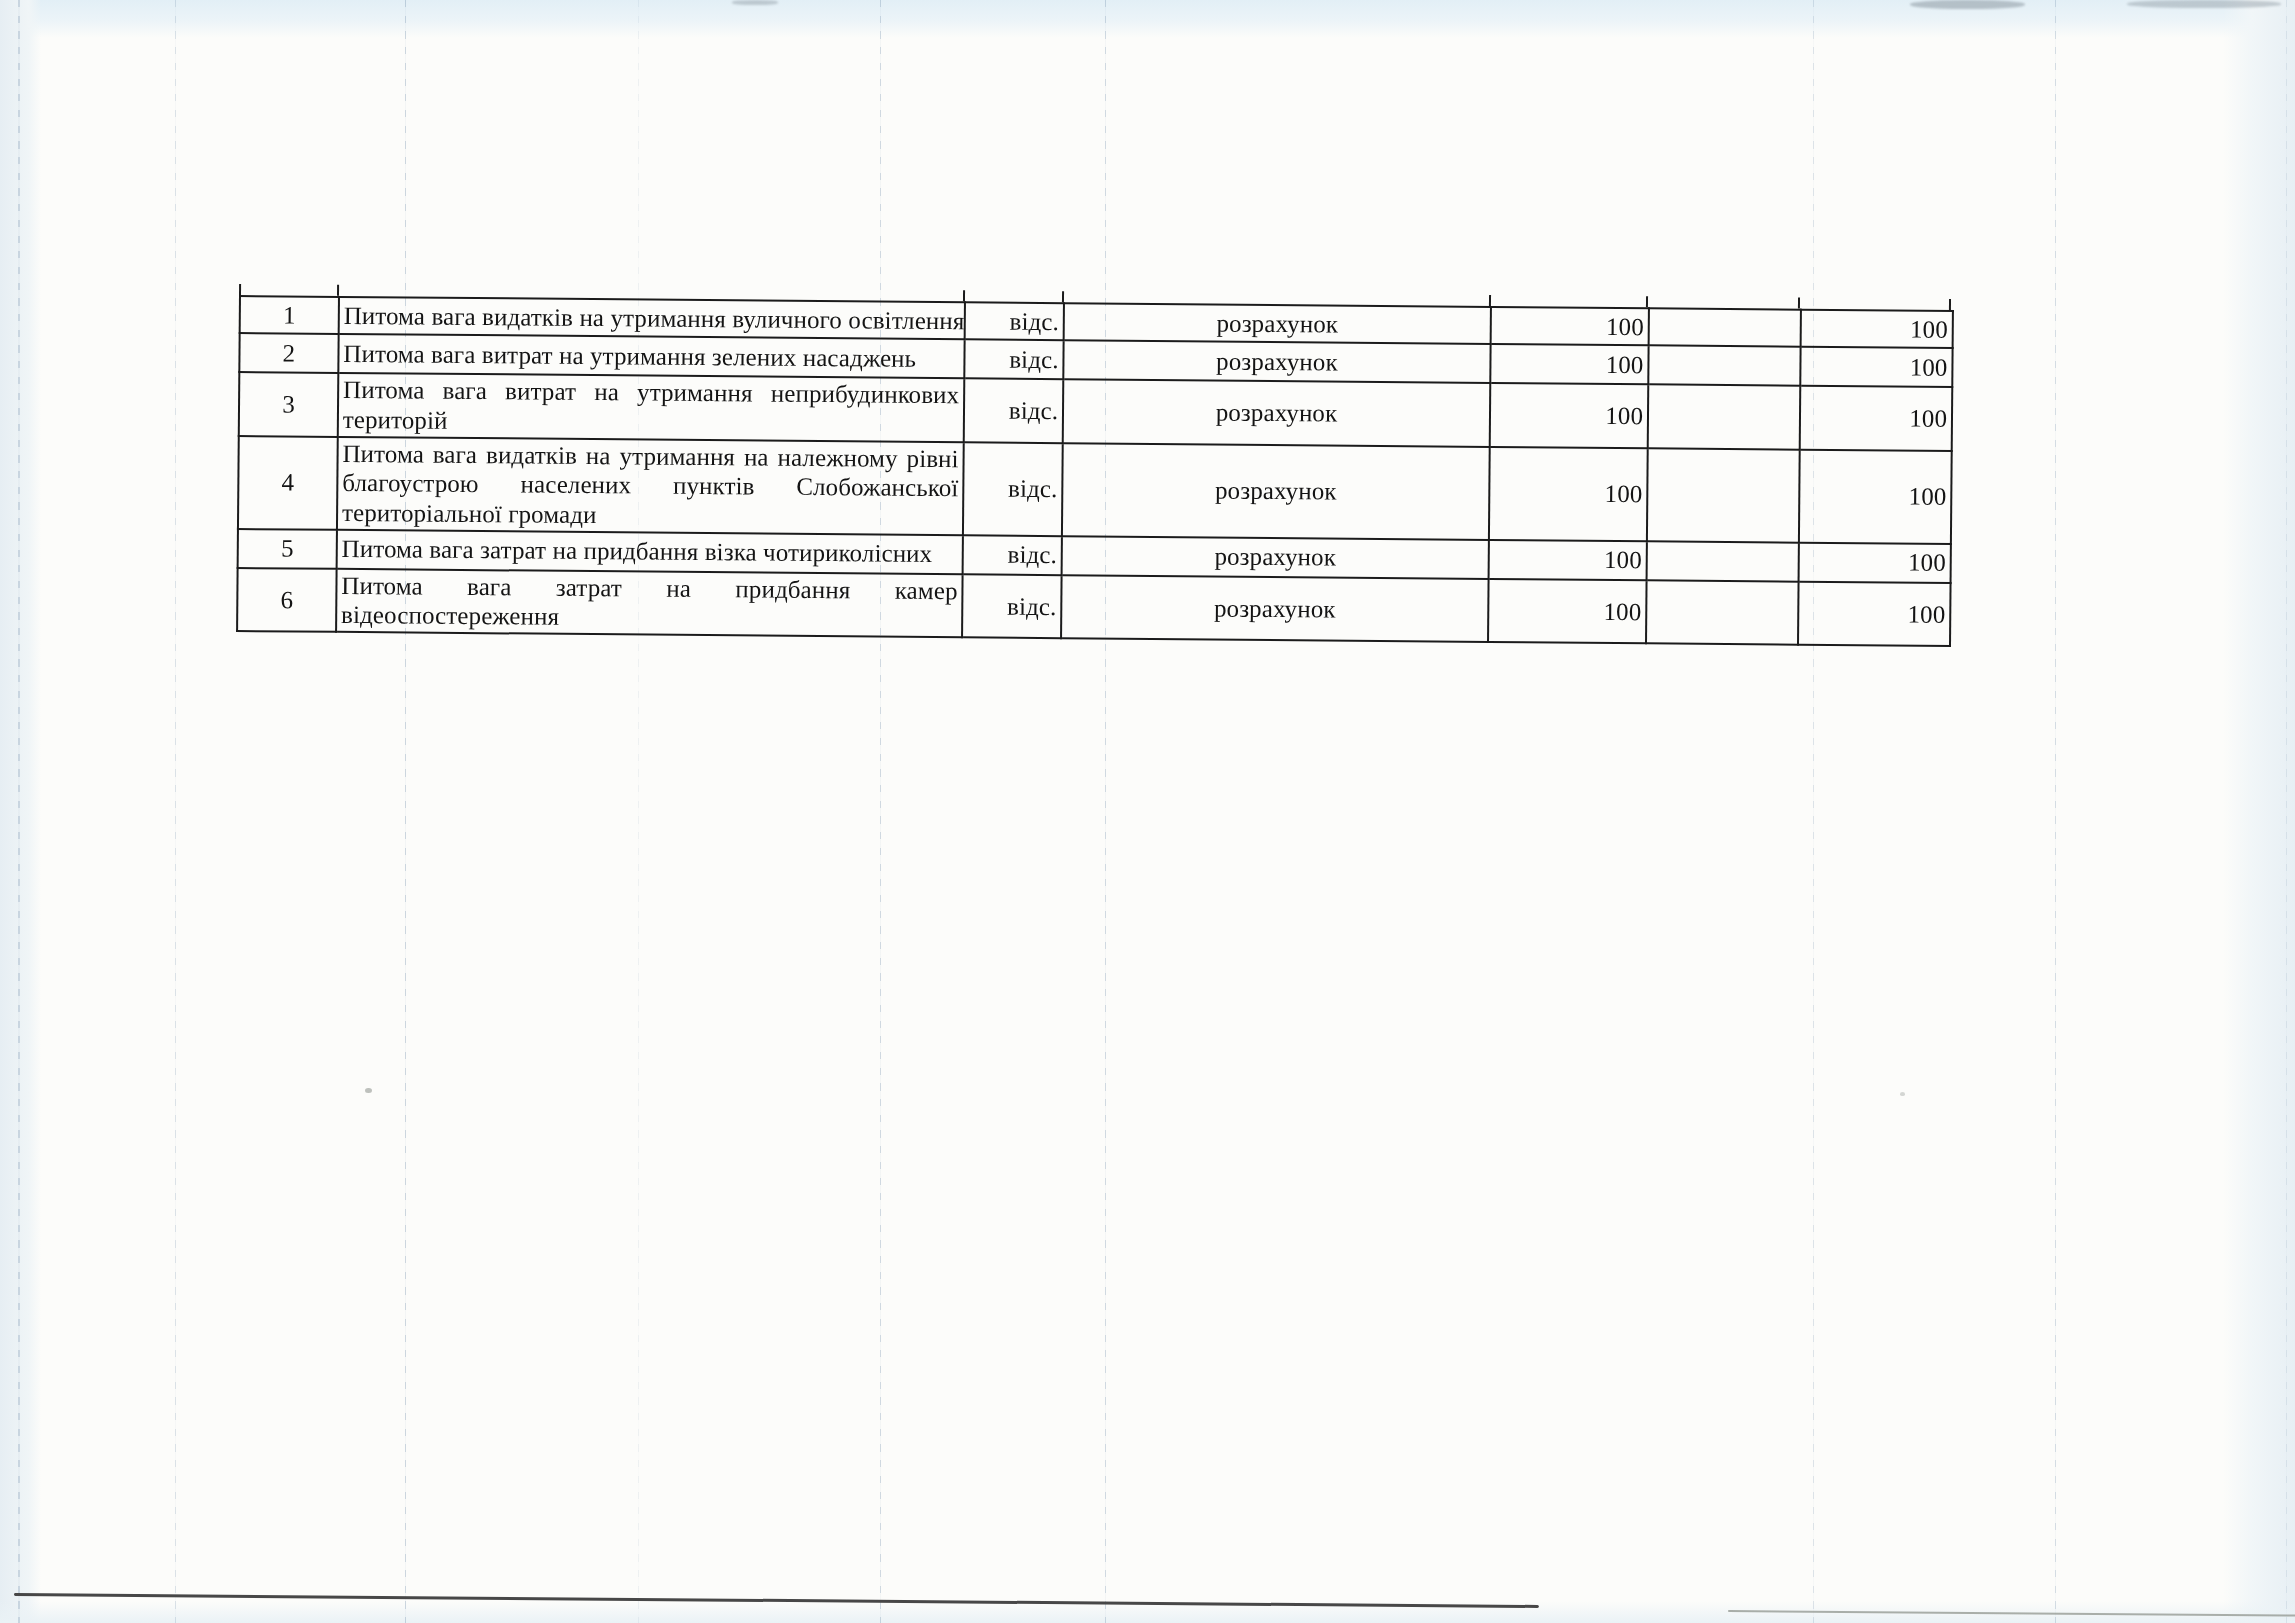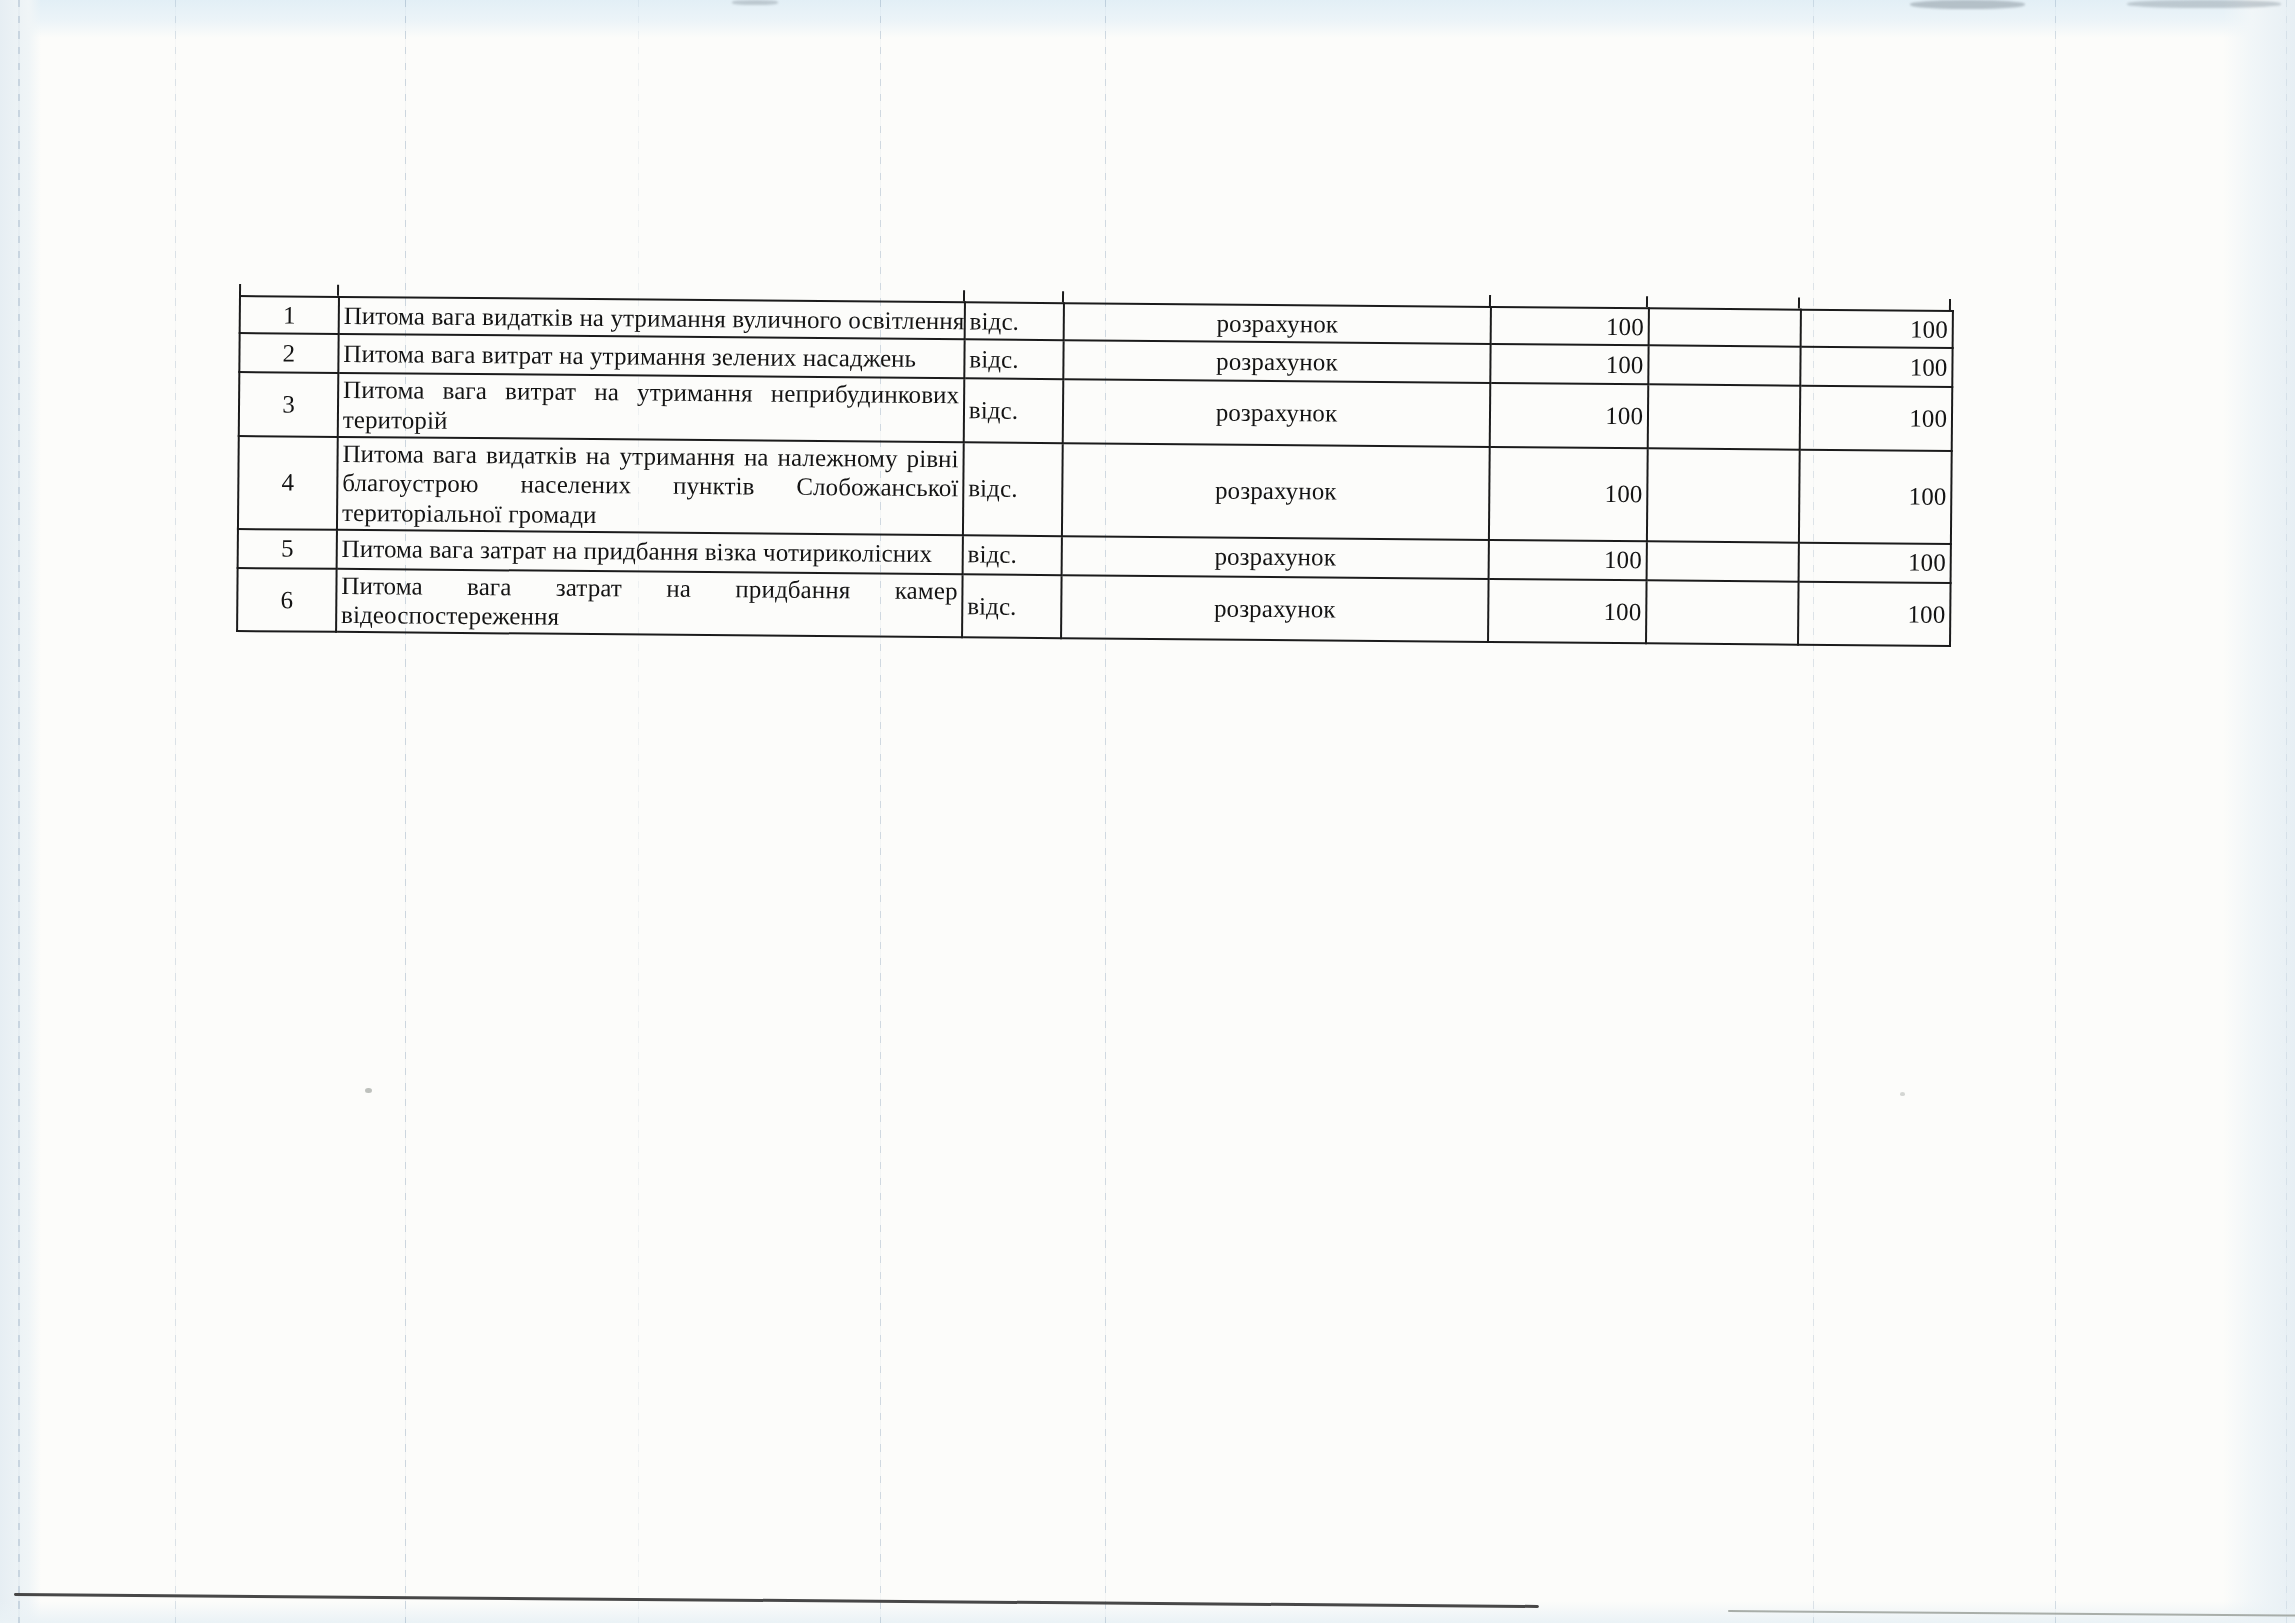--- a/index.html
+++ b/index.html
@@ -79,21 +79,21 @@
     border-bottom: 2.6px solid #1b1b1b;
     vertical-align: middle;
     padding: 1.3px 3.9px;
     font-size: 25px;
     line-height: 29.5px;
     letter-spacing: 0.1px;
   }
   td.c-num    { text-align: center; }
   td.c-name   { text-align: justify; padding: 1.3px 3.3px; }
   td.c-name.oneline { white-space: nowrap; }
-  td.c-unit   { text-align: left; }
+  td.c-unit   { text-align: right; }
   td.c-source { text-align: center; }
   td.c-val    { text-align: right; padding-right: 3.3px; }
   tr.r1 { height: 37px; }
   tr.r2 { height: 39px; }
   tr.r3 { height: 62px; }
   tr.r4 { height: 88px; }
   tr.r5 { height: 39px; }
   tr.r6 { height: 62px; }
   
   .stub {

